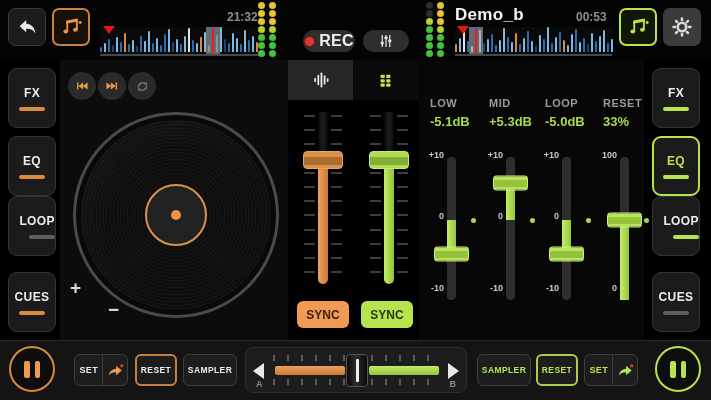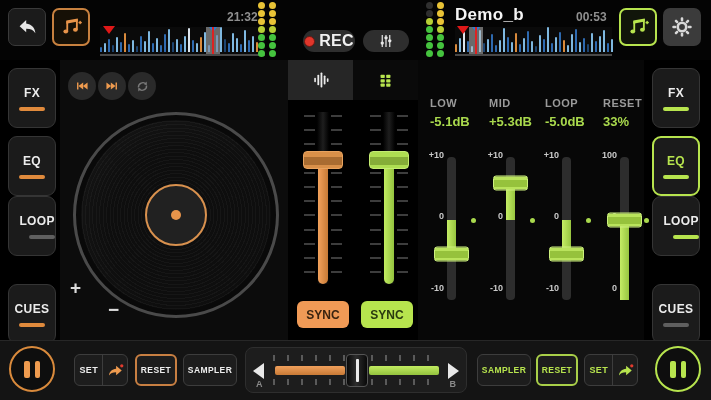--- a/index.html
+++ b/index.html
@@ -38,21 +38,21 @@
   .vu{position:absolute;top:2px;display:flex;gap:4px;}
   .vu-a{left:258px;} .vu-b{left:426px;}
   .vu-col{display:flex;flex-direction:column;}
   .vu-col i{display:block;width:7px;height:7px;border-radius:50%;margin-bottom:1px;}
 
   
   .side-btn{position:absolute;width:48px;height:60px;border-radius:9px;background:#1b1b1b;border:1.5px solid #353535;box-sizing:border-box;display:flex;flex-direction:column;align-items:center;justify-content:center;cursor:pointer;}
   .side-btn span.lbl{font-size:12px;font-weight:bold;color:#ececec;letter-spacing:.4px;}
   .side-btn .line{width:26px;height:4px;border-radius:2px;margin-top:7px;}
   .sb-l{left:8px;} .sb-r{left:652px;}
-  .sb-1{top:68px;} .sb-2{top:136px;} .sb-3{top:196px;align-items:flex-end;} .sb-4{top:284px;}
+  .sb-1{top:68px;} .sb-2{top:136px;} .sb-3{top:196px;align-items:flex-end;} .sb-4{top:272px;}
   .side-btn.active{border:2px solid #b7e44e;}
   .side-btn.active span.lbl{color:#b7e44e;}
 
   
   .deck-panel{position:absolute;top:60px;width:228px;height:280px;background:#0c0c0c;}
   .dp-a{left:60px;} .dp-b{left:418px;width:226px;background:#070707;}
   .circ-btn{position:absolute;top:72px;width:28px;height:28px;border-radius:50%;background:#2a2a2a;display:flex;align-items:center;justify-content:center;cursor:pointer;}
   .cb-1{left:68px;} .cb-2{left:98px;} .cb-3{left:128px;}
   .bpm-box{position:absolute;left:216px;top:67px;width:68px;height:36px;background:#0f0b07;border:1.5px solid #a96c31;border-radius:8px;box-sizing:border-box;display:flex;flex-direction:column;align-items:center;justify-content:center;cursor:pointer;}
   .bpm-val{font-size:15px;font-weight:bold;color:#ef9b4f;line-height:15px;}

